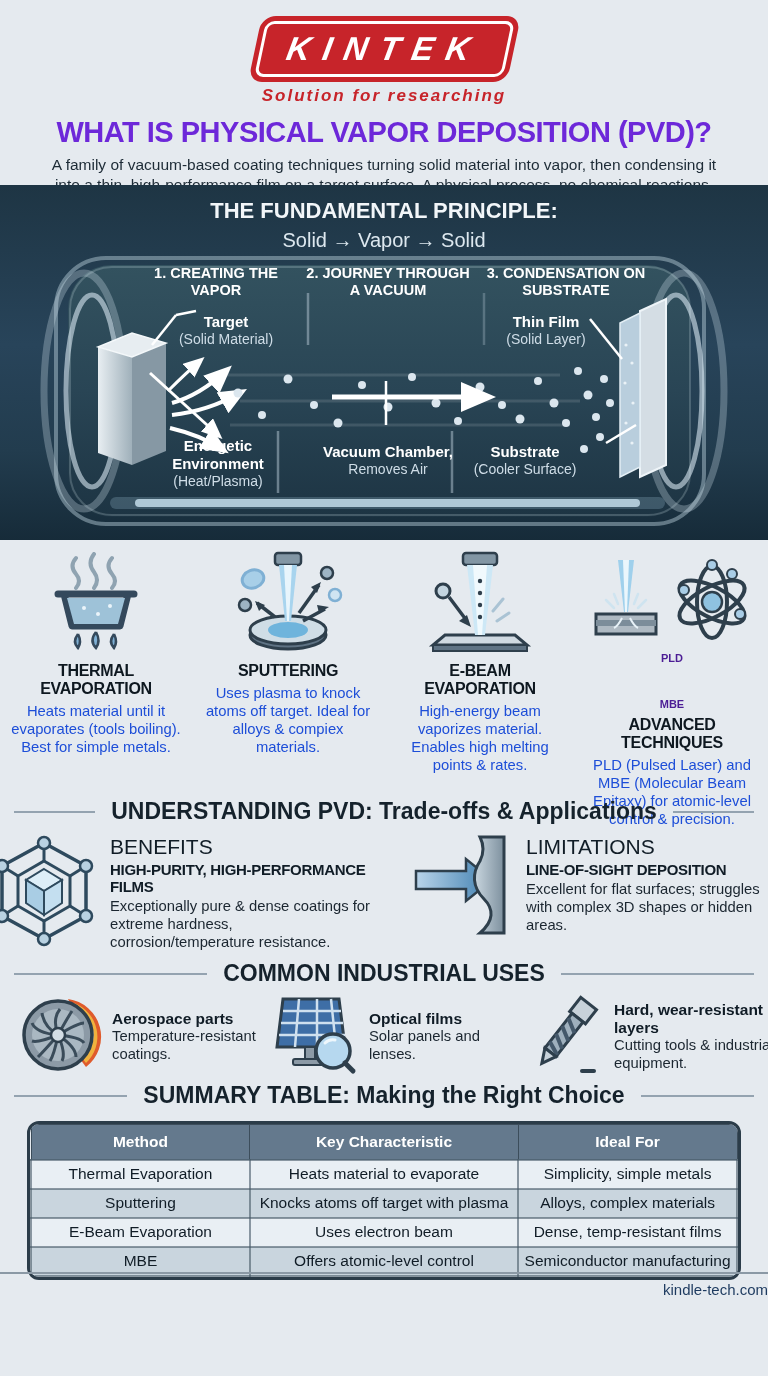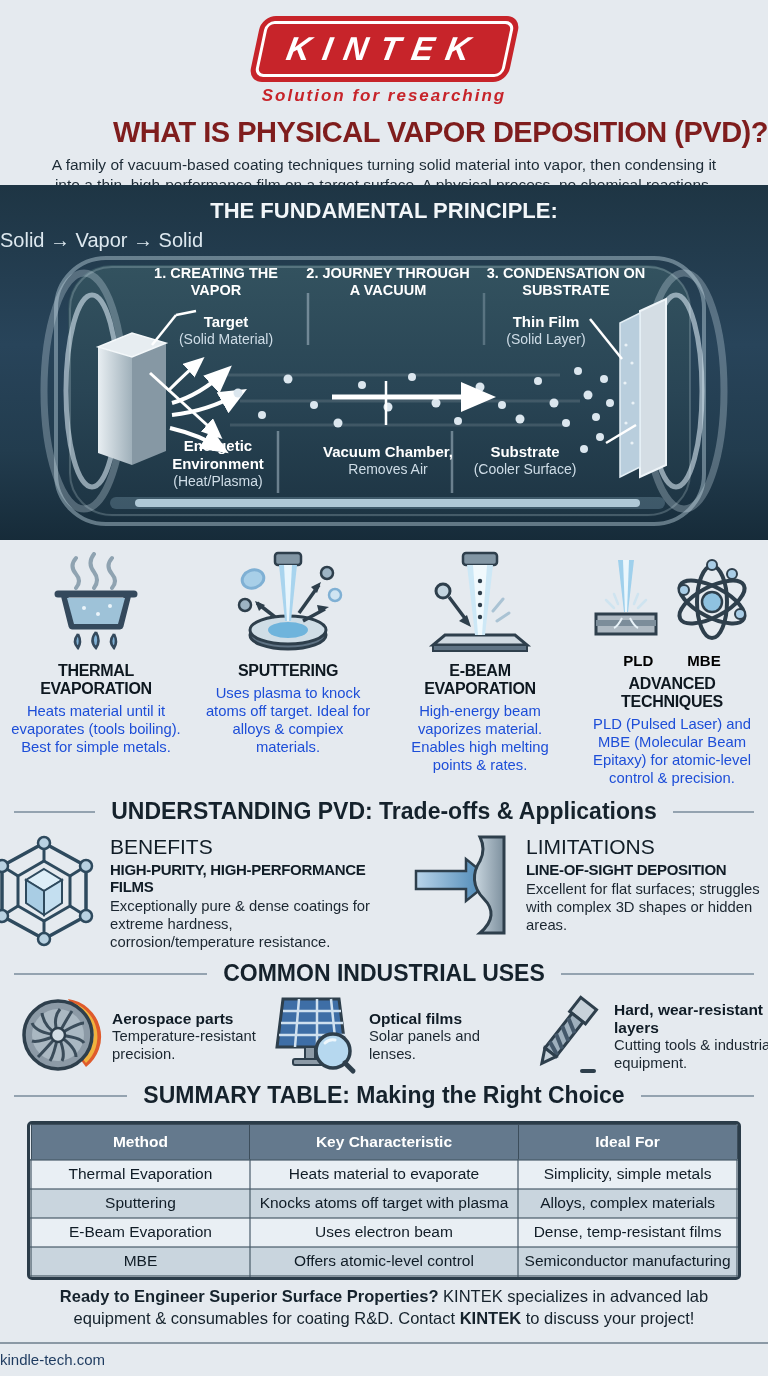--- a/index.html
+++ b/index.html
@@ -5,44 +5,44 @@
   * { margin:0; padding:0; box-sizing:border-box; }
   body { font-family:"Liberation Sans", sans-serif; background:#9aa5ae; }
   .page { width:768px; height:1376px; background:#e5eaef; position:relative; overflow:hidden; margin:0 auto; }
 
   
   .top { height:185px; text-align:center; padding-top:16px; }
   .logo-badge { display:inline-block; background:#c7242a; border-radius:14px; transform:skewX(-12deg); padding:5px; }
   .logo-inner { display:block; border:3px solid #ffffff; border-radius:9px; padding:6px 24px; }
   .logo-text { color:#ffffff; font-weight:bold; font-style:italic; font-size:33px; letter-spacing:12px; transform:skewX(2deg); display:inline-block; }
   .tagline { color:#c7242a; font-weight:bold; font-style:italic; font-size:17px; letter-spacing:2px; margin-top:4px; }
-  .main-title { color:#7f1d1d; font-weight:bold; font-size:29px; letter-spacing:-0.5px; margin-top:10px;text-align:right; }
+  .main-title { color:#6d28d9; font-weight:bold; font-size:29px; letter-spacing:-0.5px; margin-top:10px; }
   .subtitle { color:#1d2b36; font-size:15.5px; line-height:1.32; margin:6px 46px 0; }
 
   
   .panel { position:relative; height:355px; background:linear-gradient(180deg,#1e3544 0%, #28445a 45%, #223c4e 75%, #162b39 100%); }
   .fp-title { position:absolute; top:13px; width:100%; text-align:center; color:#f2f6f9; font-weight:bold; font-size:22px; }
-  .fp-sub { position:absolute; top:44px; width:100%; text-align:left; color:#dde8ef; font-size:20px; }
+  .fp-sub { position:absolute; top:44px; width:100%; text-align:center; color:#dde8ef; font-size:20px; }
   .chamber-svg { position:absolute; top:68px; left:0; }
   .fp-label { position:absolute; color:#ffffff; text-align:center; transform:translateX(-50%); line-height:1.2; }
   .fp-step { font-weight:bold; font-size:14.5px; }
   .fp-name { font-weight:bold; font-size:15px; }
   .fp-dim { font-weight:normal; font-size:14px; color:#cfdde7; }
 
   
   .sec-h { display:flex; align-items:center; gap:16px; margin:0 14px; }
   .sec-h::before, .sec-h::after { content:""; flex:1; height:2px; background:#94a3b0; }
   .sec-h .t { color:#15222c; font-weight:bold; font-size:23px; white-space:nowrap; }
 
   
   .methods { height:252px; padding-top:8px; }
   .m-grid { display:flex; margin-top:4px; }
   .m-col { width:25%; text-align:center; padding:0 8px; }
   .m-icon { height:104px; display:flex; align-items:center; justify-content:center; gap:8px; }
-  .m-subl { display:flex; justify-content:center; gap:34px; font-weight:bold; font-size:15px; color:#000000; margin-top:-4px; }
+  .m-subl { display:flex; justify-content:center; gap:34px; font-weight:bold; font-size:11px; color:#4c1d95; margin-top:-4px;flex-direction:column; }
   .m-name { font-weight:bold; font-size:16px; color:#0e1820; margin-top:6px; letter-spacing:-0.3px; }
   .m-desc { font-size:14.8px; color:#1d4ed8; line-height:1.22; margin-top:4px; }
 
   
   .tradeoffs { height:160px; padding-top:6px; }
   .to-row { display:flex; justify-content:center; margin-top:10px; }
   .to-item { display:flex; align-items:flex-start; gap:12px; }
   .to-text { width:268px; }
   .to-title { font-weight:normal; font-size:21px; color:#101c26; }
   .to-sub { font-weight:bold; font-size:15px; color:#101c26; margin-top:2px; letter-spacing:-0.3px; }
@@ -51,33 +51,33 @@
   
   .uses { height:120px; padding-top:8px; }
   .u-row { display:flex; justify-content:space-between; padding:0 22px; margin-top:6px; }
   .u-item { display:flex; align-items:center; gap:10px; }
   .u-text { width:155px; }
   .u-name { font-weight:bold; font-size:15.5px; color:#101c26; line-height:1.15; }
   .u-desc { font-size:14.8px; color:#1b2630; line-height:1.2; }
 
   
   .summary { height:200px; padding-top:10px; }
-  .tbl-wrap { margin:12px 27px 0; border:3px solid #2b3c49; border-radius:5px; overflow:hidden; }
+  .tbl-wrap { margin:12px 27px 0; border:3px solid #2b3c49; border-radius:12px; overflow:hidden; }
   table { width:100%; border-collapse:collapse; }
   th { background:#64798d; color:#ffffff; font-weight:bold; font-size:15.5px; height:35px; border:1px solid #3c4d5b; }
   td { text-align:center; font-size:15.5px; color:#101c26; height:29px; border:2px solid #46586696; }
   tr.alt td { background:#c9d5de; }
   tr.lgt td { background:#e9eff4; }
   th:first-child, td:first-child { width:31%; }
   th:nth-child(2), td:nth-child(2) { width:38%; }
 
   
   .cta { height:70px; padding:14px 58px 0; text-align:center; font-size:16.5px; color:#15222c; line-height:1.33; }
   .cta b { font-weight:bold; }
-  .footer { height:34px; border-top:2px solid #8b99a5; text-align:left; padding-top:7px; }
+  .footer { height:34px; border-top:2px solid #8b99a5; text-align:right; padding-top:7px; }
   .footer a { color:#1d3a5f; font-size:15px; text-decoration:none; }
 </style>
 </head>
 <body>
 
 <div class="page">
 
   <div class="top">
     <div class="logo-badge">
       <span class="logo-inner"><span class="logo-text">KINTEK</span></span>
@@ -392,21 +392,21 @@
               <path d="M36 40 Q44 58 40 66"></path>
                 <path d="M36 40 Q54 52 54 62"></path>
                 <path d="M36 40 Q58 42 62 48"></path>
               <path d="M36 40 Q56 28 62 28"></path>
                 <path d="M36 40 Q46 22 50 16"></path>
             </g>
             <circle cx="36" cy="40" r="7" fill="#d3dde4" stroke="#2e3f4c" stroke-width="2.5"></circle>
           </svg></span>
         <div class="u-text">
           <div class="u-name">Aerospace parts</div>
-          <div class="u-desc">Temperature-resistant precision.</div>
+          <div class="u-desc">Temperature-resistant coatings.</div>
         </div>
       </div>
       <div class="u-item">
         <span>
           <svg width="92" height="80" viewBox="0 0 92 80">
             <polygon points="16,4 72,4 78,52 10,52" fill="#3e6ea6" stroke="#2e3f4c" stroke-width="3"></polygon>
             <path d="M16 16 h58 M14 28 h62 M12 40 h66 M32 4 l-4 48 M50 4 l0 48 M64 4 l5 48" stroke="#cfe0ef" stroke-width="2.5" fill="none"></path>
             <rect x="38" y="52" width="10" height="12" fill="#8c9aa6" stroke="#2e3f4c" stroke-width="2"></rect>
             <rect x="26" y="64" width="34" height="6" rx="2" fill="#8c9aa6" stroke="#2e3f4c" stroke-width="2"></rect>
             <circle cx="66" cy="56" r="17" fill="#b6d8ef" stroke="#2e3f4c" stroke-width="3.5"></circle>
@@ -469,20 +469,17 @@
           <tr class="alt">
             <td>MBE</td>
             <td>Offers atomic-level control</td>
             <td>Semiconductor manufacturing</td>
           </tr>
         </tbody>
       </table>
     </div>
   </div>
 
-  <div class="cta">
-    <b>Ready to Engineer Superior Surface Properties?</b><span> KINTEK specializes in advanced lab equipment &amp; consumables for coating R&amp;D. Contact </span><b>KINTEK</b><span> to discuss your project!</span>
-  </div>
   <div class="footer">
     <a href="#">kindle-tech.com</a>
   </div>
 
 </div>
 
 </body></html>

